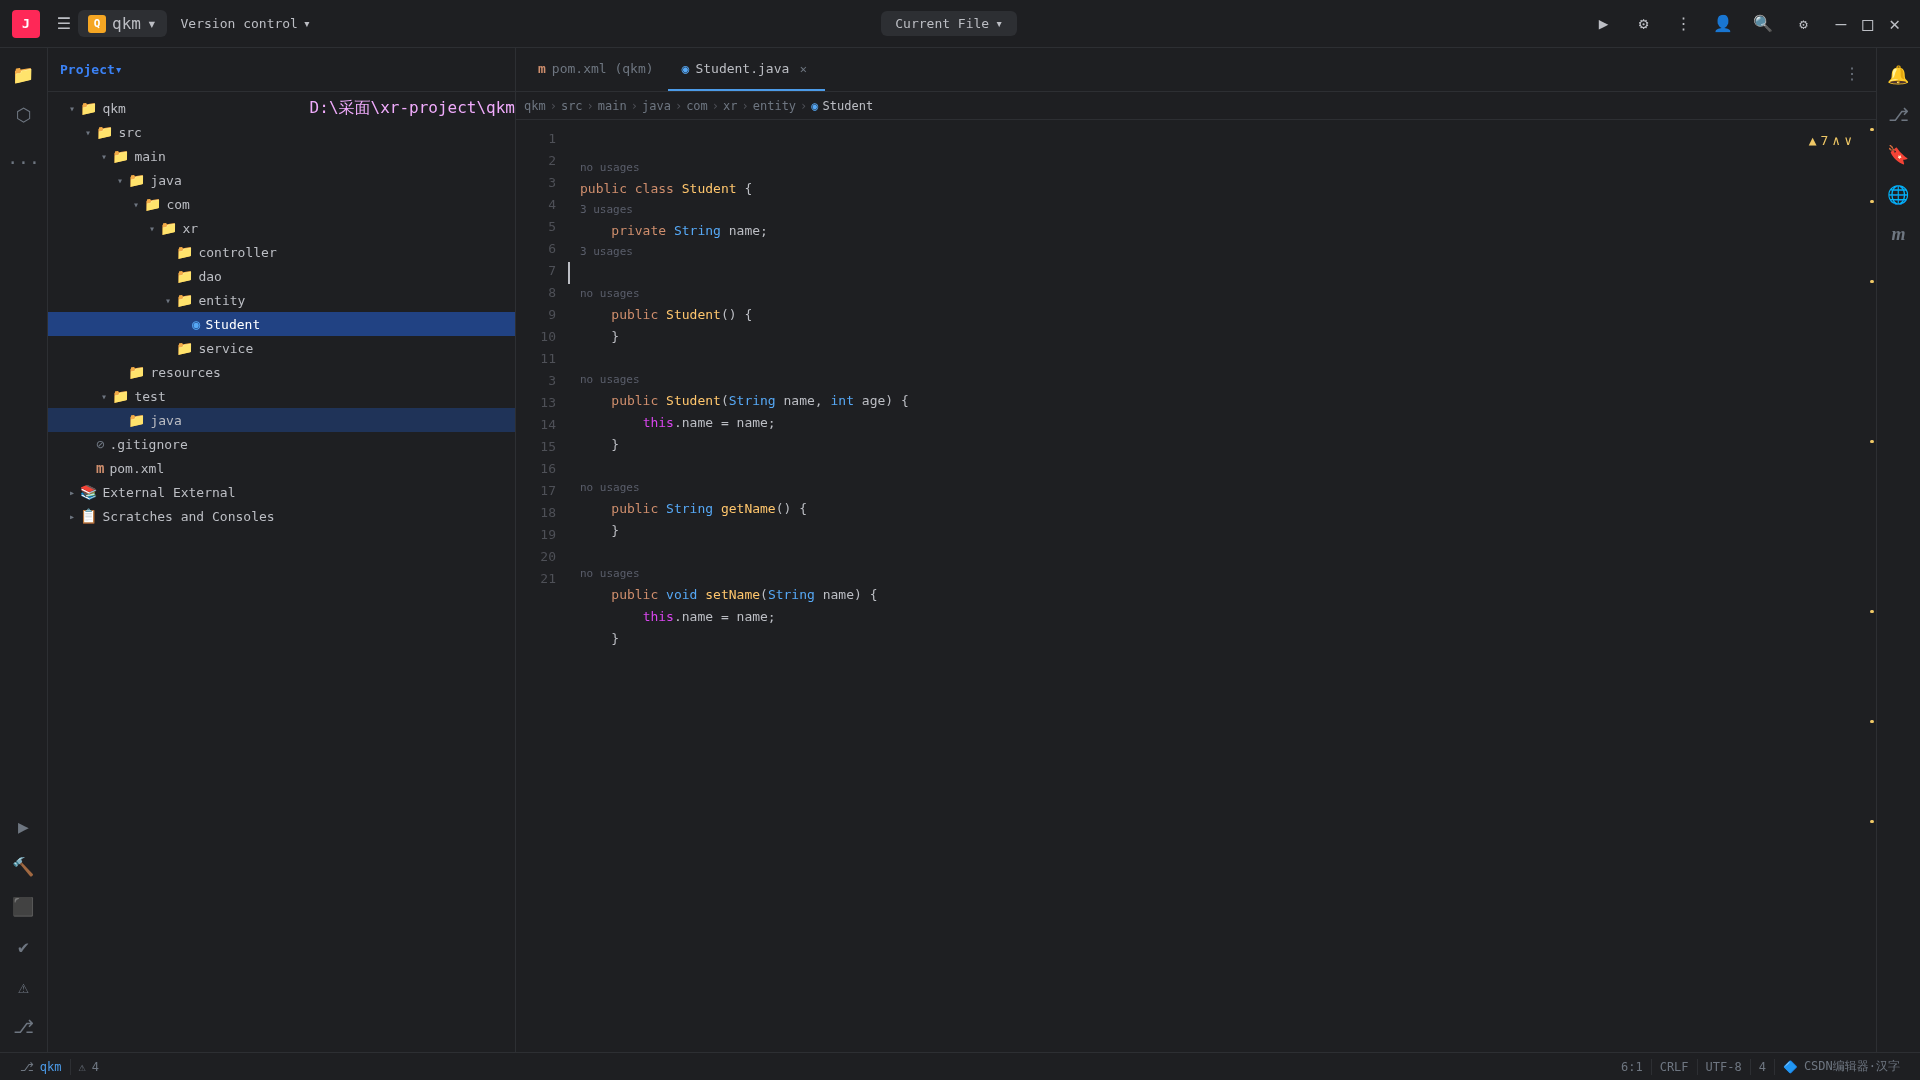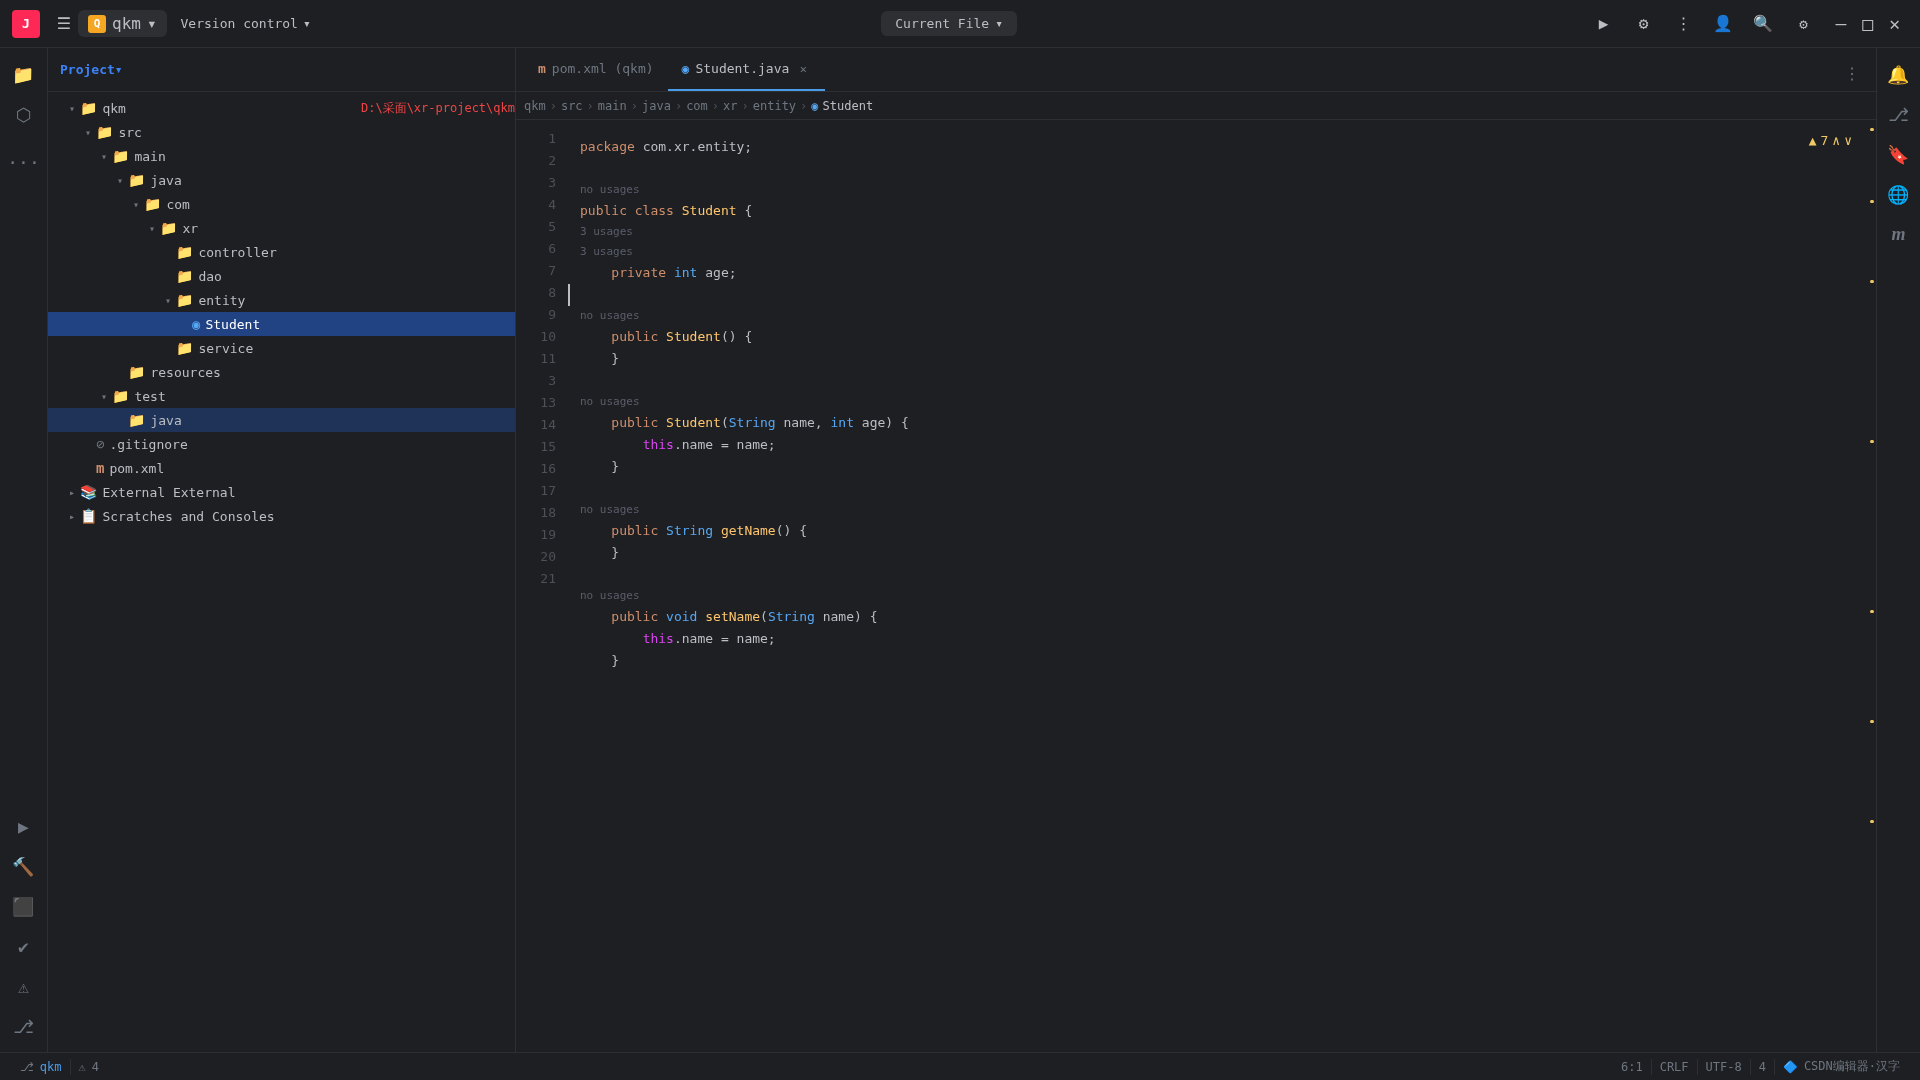--- a/index.html
+++ b/index.html
@@ -298,21 +298,21 @@
     }
     .bc-sep { color: #4e5057; }
     .bc-item { cursor: pointer; }
     .bc-active { color: #bcbec4; display: flex; align-items: center; gap: 4px; }
 
     
     ::-webkit-scrollbar { width: 6px; height: 6px; }
     ::-webkit-scrollbar-track { background: #1e1f22; }
     ::-webkit-scrollbar-thumb { background: #3d3f43; border-radius: 3px; }
 
-    .tree-path { color: #ef4444; font-size: 12px; margin-left: 4px; }
+    .tree-path { color: #f0abfc; font-size: 16px; margin-left: 4px; }
   </style>
 </head>
 <body>
 
 <div id="titlebar">
   <div class="titlebar-logo">J</div>
   <div class="titlebar-menu-btn">
     <span>☰</span>
   </div>
   <div class="titlebar-project">
@@ -639,34 +639,31 @@
           <div>16</div>
           <div>17</div>
           <div>18</div>
           <div>19</div>
           <div>20</div>
           <div>21</div>
         </div>
       <div id="code-area">
           <div style="padding: 8px 0px; font-size: 13px; line-height: 22px;">
             <div class="code-line">
-              <span class="code-content"><span class="kw">package </span><span class="plain">com.xr.entity;</span></span>
-            </div>
-            <div class="code-line">
               <span class="code-content">&nbsp;</span>
             </div>
             <div class="hint-line">no usages</div>
             <div class="code-line">
               <span class="code-content"><span class="kw">public </span><span class="kw">class </span><span class="cls">Student </span><span class="plain">{</span></span>
             </div>
             <div class="hint-line">3 usages</div>
+            <div class="code-line">
+              <span class="code-content"><span class="plain">    </span><span class="kw">private </span><span class="type">String </span><span class="plain">name;</span></span>
+            </div>
             <div class="hint-line">3 usages</div>
-            <div class="code-line">
-              <span class="code-content"><span class="plain">    </span><span class="kw">private </span><span class="type">int </span><span class="plain">age;</span></span>
-            </div>
             <div class="code-line cursor-line">
               <span class="code-content">&nbsp;</span>
             </div>
             <div class="hint-line">no usages</div>
             <div class="code-line">
               <span class="code-content"><span class="plain">    </span><span class="kw">public </span><span class="fn">Student</span><span class="plain">() {</span></span>
             </div>
             <div class="code-line">
               <span class="code-content"><span class="plain">    }</span></span>
             </div>

